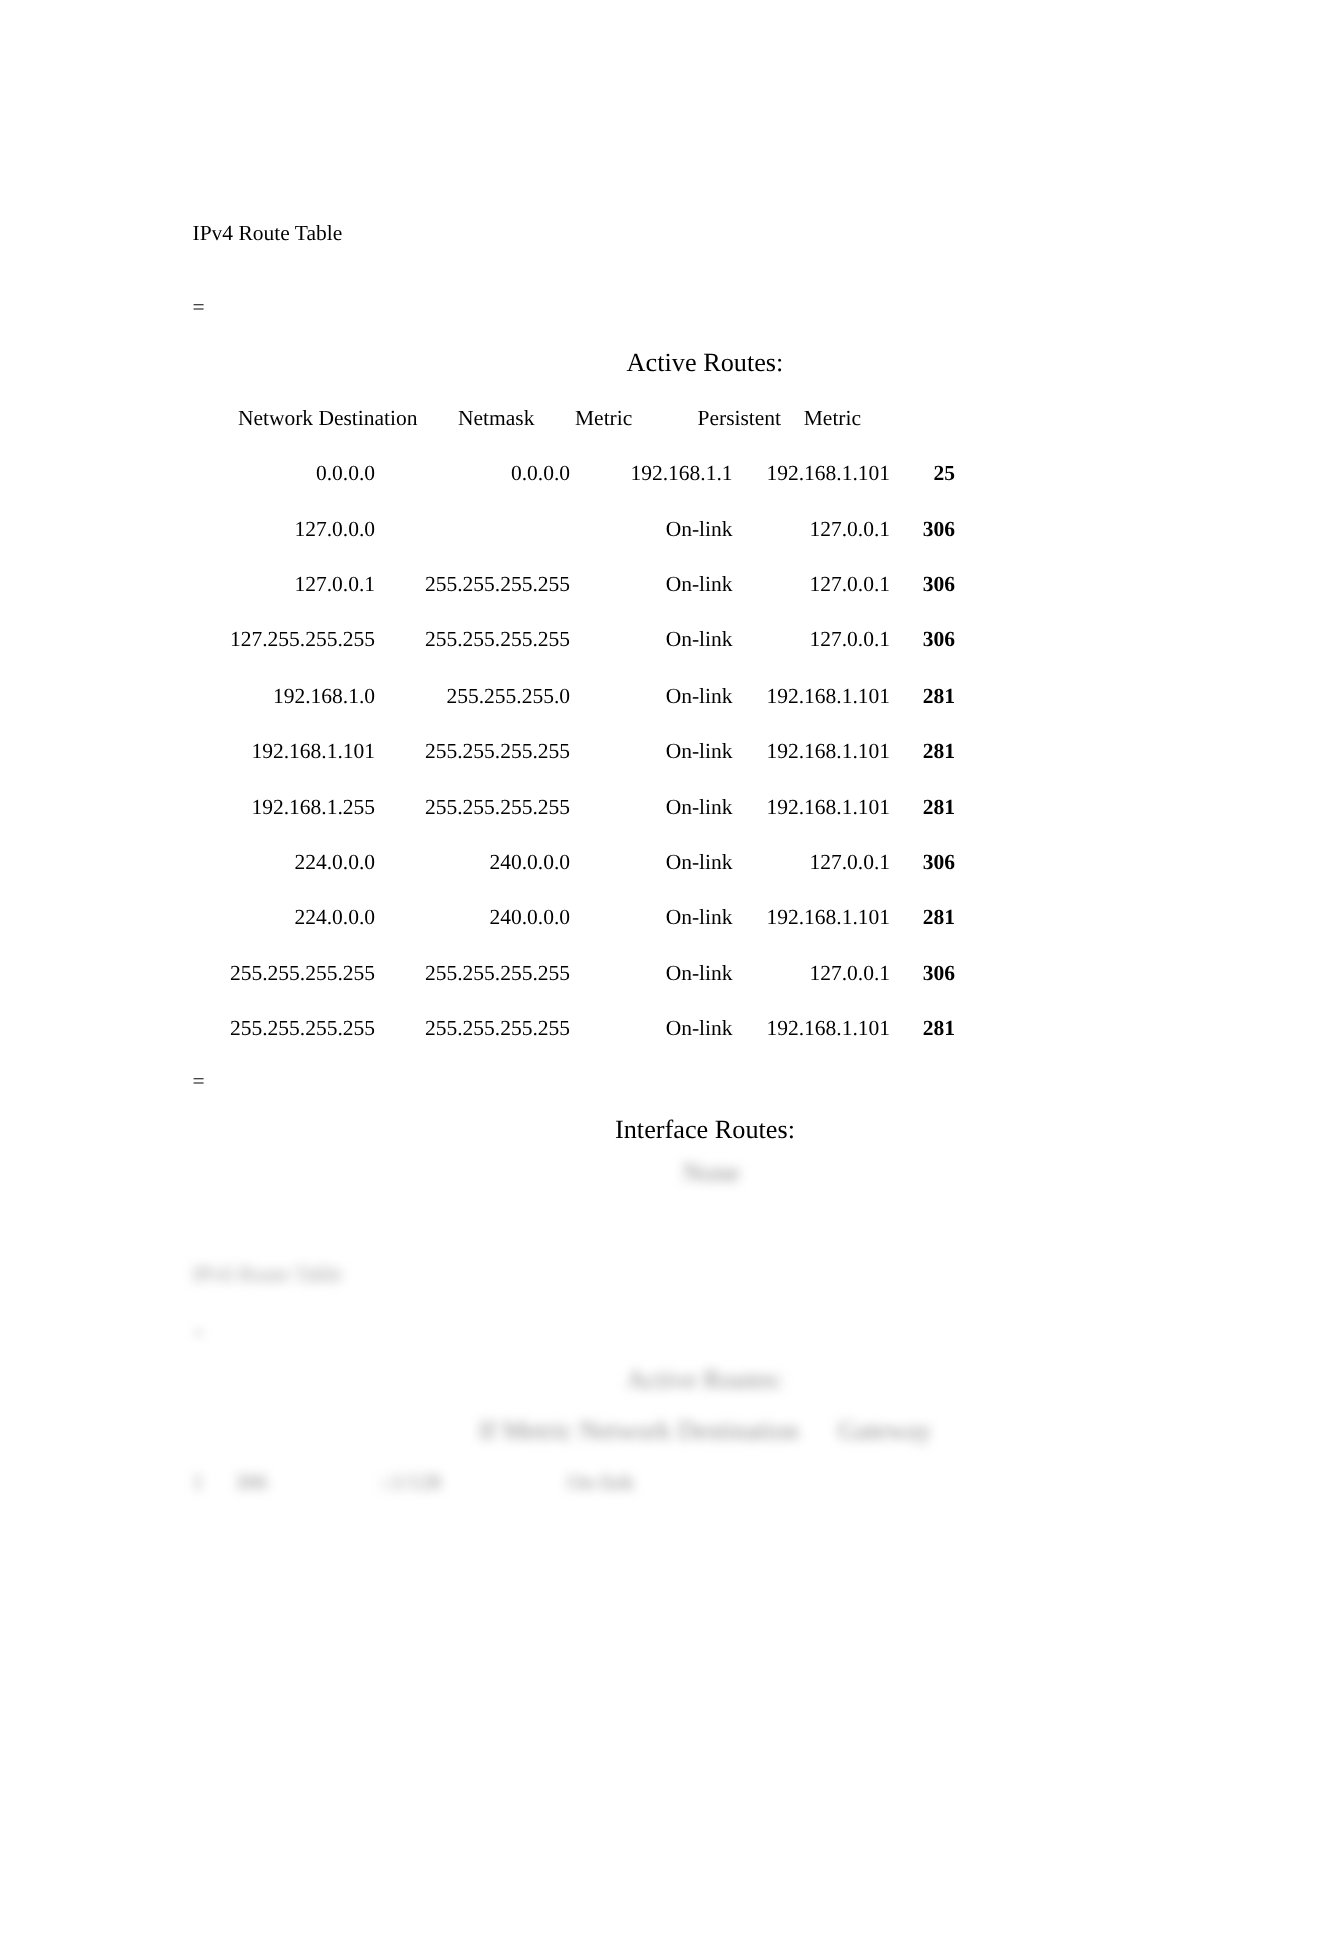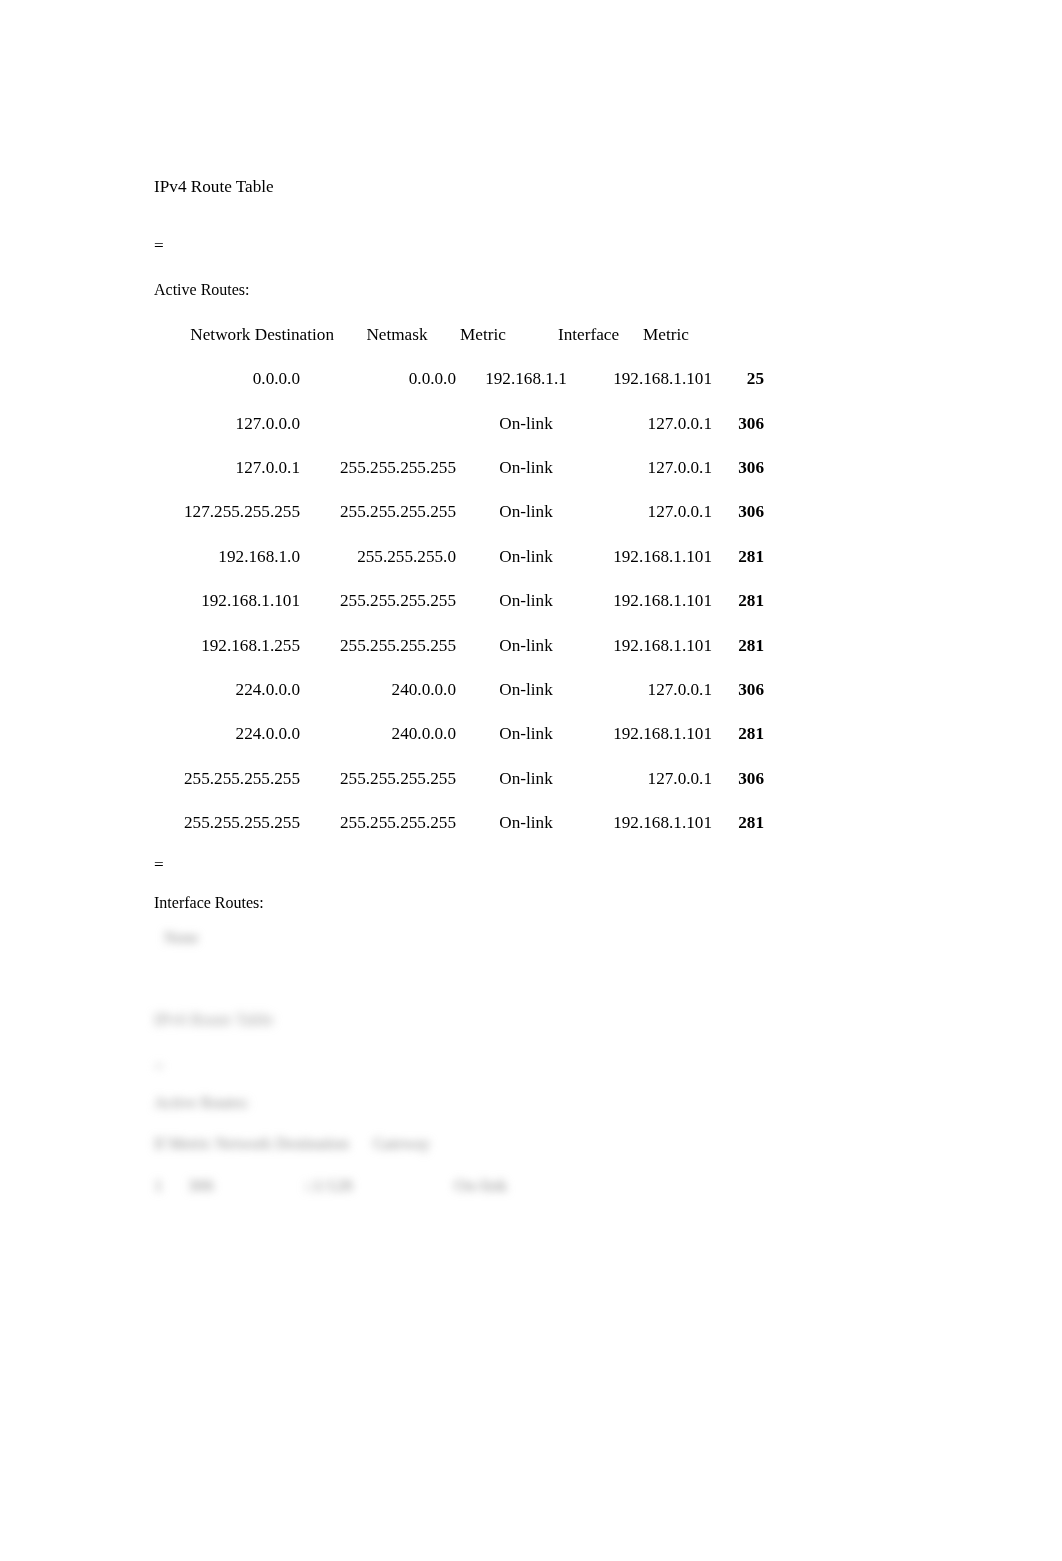--- a/index.html
+++ b/index.html
@@ -26,25 +26,26 @@
 
   
   .doc-body {
     position: absolute;
     left: 154px;
     top: 176px;
     width: 820px;
   }
 
   .line {
-    font-size: 16px;
+    font-size: 21px;
     line-height: 44.4px;
     white-space: pre;
     letter-spacing: 0;
     height: 44.4px;
+    text-align: center;
   }
 
   .line-title {
     font-size: 17.2px;
     line-height: 22px;
     height: 22px;
     white-space: pre;
   }
 
   .sep {
@@ -64,21 +65,21 @@
     font-size: 17.2px;
     line-height: 44.4px;
   }
   .cell {
     position: absolute;
     top: 0;
     white-space: pre;
   }
   .c-dest  { width: 146px; text-align: right; left: 0px; }
   .c-mask  { width: 150px; text-align: right; left: 152px; }
-  .c-gw    { width: 120px; text-align: center; left: 312px; }
+  .c-gw    { width: 120px; text-align: right; left: 312px; }
   .c-if    { width: 118px; text-align: right; left: 440px; }
   .c-met   { width: 42px;  text-align: right; left: 568px; font-weight: bold; }
 
   .hdr-row {
     position: relative;
     height: 44.4px;
     font-size: 17.2px;
     line-height: 44.4px;
     white-space: pre;
   }
@@ -109,21 +110,21 @@
     <div class="gap-md"></div>
 
     <div class="sep">=</div>
 
     <div class="line">Active Routes:</div>
 
     <div class="hdr-row">
       <span class="cell" style="left:0px; width:180px; text-align:right;">Network Destination</span>
       <span class="cell" style="left:198px; width:90px; text-align:center;">Netmask</span>
       <span class="cell" style="left:306px; width:90px; text-align:left;">Metric</span>
-      <span class="cell" style="left:404px; width:80px; text-align:left;">Interface</span>
+      <span class="cell" style="left:404px; width:80px; text-align:left;">Persistent</span>
       <span class="cell" style="left:489px; width:60px; text-align:left;font-family:Liberation Serif, serif;">Metric</span>
     </div>
 
     <div id="ipv4-rows">
         <div class="route-row">
           <span class="cell c-dest">0.0.0.0</span>
           <span class="cell c-mask">0.0.0.0</span>
           <span class="cell c-gw">192.168.1.1</span>
           <span class="cell c-if">192.168.1.101</span>
           <span class="cell c-met">25</span>

